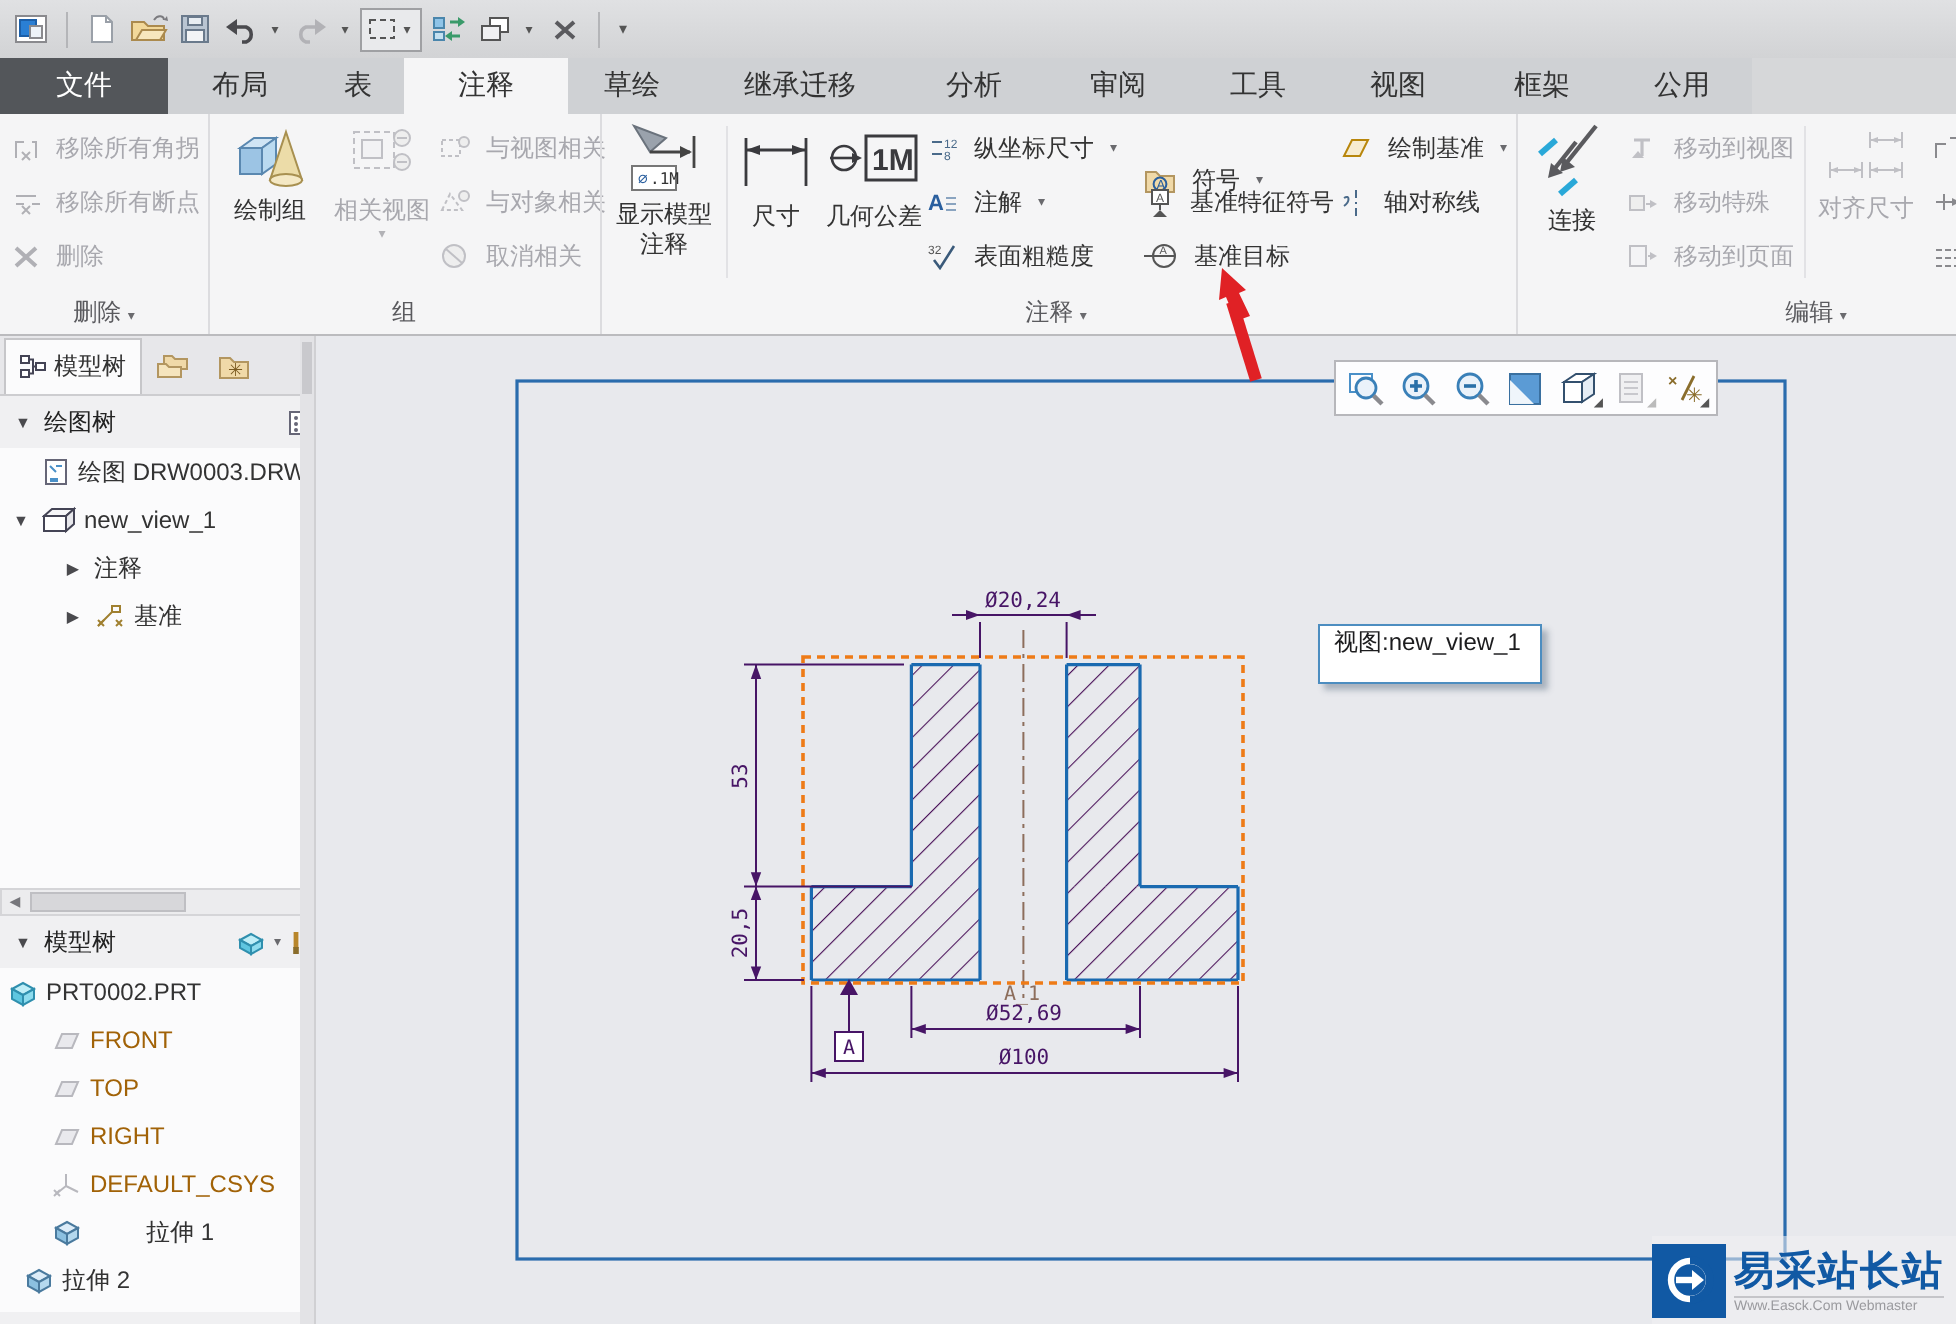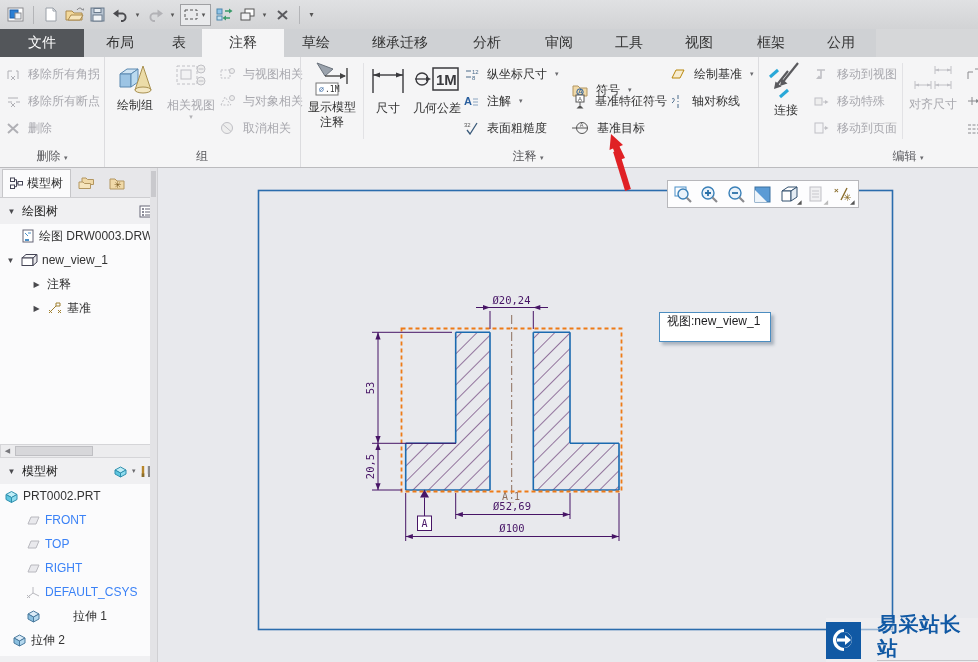--- a/index.html
+++ b/index.html
@@ -31,48 +31,48 @@
   .rb-subsep { position:absolute; width:1px; background:#e2e2e5; }
   .rb-label { position:absolute; top:91px; height:16px; font-size:12px; color:#5a5a5e; text-align:center; white-space:nowrap; }
   .rb-item { position:absolute; height:18px; display:flex; align-items:center; gap:8px; font-size:12px; color:#333; white-space:nowrap; }
   .rb-item.disabled, .rb-big.disabled { color:#a8a8ae; }
   .rb-big { position:absolute; display:flex; flex-direction:column; align-items:center; font-size:12px; color:#333; text-align:center; }
   .rb-big .bl { line-height:15px;text-align:right; }
   .caret { font-size:7px; color:#6a6a6e; }
   .disabled .caret { color:#b2b2b6; }
   
   .panel { position:absolute; left:0; top:168px; width:172px; height:494px; background:#f0f0f2;
-    border-right:6px solid #ef4444; overflow:hidden; }
+    border-right:1px solid #ef4444; overflow:hidden; }
   .panel-tabs { height:30px; background:#e7e7ea; border-bottom:1px solid #cdcdd0; display:flex; align-items:flex-end; padding-left:2px; }
   .ptab { height:28px; display:flex; align-items:center; gap:4px; padding:0 7px; font-size:12px; color:#333; }
   .ptab.active { background:#fbfbfc; border:1px solid #c6c6c9; border-bottom:none; }
   .tree-header { height:26px; display:flex; align-items:center; padding:0 5px; font-size:12px; color:#222; gap:4px; }
   .tree-header .sp { flex:1; }
   .texp { width:13px; font-size:8px; color:#4a4a4e; text-align:center; flex:0 0 13px; }
   .tree { background:#fbfbfc; }
   .trow { height:24px; display:flex; align-items:center; font-size:12px; color:#333; white-space:nowrap; overflow:hidden; gap:4px; padding-left:4px; }
-  .trow.disabled { color:#3b82f6; }
+  .trow.disabled { color:#a16207; }
   .hscroll { height:14px; background:#ececee; border:1px solid #d5d5d8; display:flex; align-items:center; }
   .hs-arrow { width:13px; font-size:7px; color:#77777c; text-align:center; }
   .hs-thumb { height:10px; width:78px; background:#d7d7da; border:1px solid #bfbfc3; margin-left:1px; }
   .hs-track { flex:1; }
   
   .sash { position:absolute; left:150px; top:168px; width:8px; height:494px; background:#e3e3e6; border-right:1px solid #d0d0d3; }
   .sash-thumb { position:absolute; left:1px; top:3px; width:5px; height:26px; background:#cincin; background:#c9c9cd; }
   .canvas { position:absolute; left:158px; top:168px; width:820px; height:494px; background:#e8e9ed; overflow:hidden; }
   
   .minibar { position:absolute; left:667px; top:180px; width:192px; height:28px; background:#fdfdfe;
     border:1px solid #b7b7bb; display:flex; align-items:center; justify-content:space-around; padding:0 2px; }
   .mb-btn { position:relative; width:24px; height:24px; display:flex; align-items:center; justify-content:center; }
   .mb-caret { position:absolute; right:0; bottom:1px; font-size:6px; color:#555; }
   .tooltip { position:absolute; left:659px; top:312px; width:112px; height:30px; background:#ffffff;
     border:1px solid #4c8dc0; box-shadow:3px 3px 3px rgba(90,110,130,.45); font-size:12px; color:#1c1c1e;
     display:flex; padding-left:7px; white-space:nowrap; }
   .red-arrow { position:absolute; left:595px; top:128px; }
-  .watermark { position:absolute; left:826px; top:618px; width:152px; height:44px; display:flex; align-items:center; gap:16px; background:rgba(240,240,242,.55); }
+  .watermark { position:absolute; left:826px; top:618px; width:152px; height:44px; display:flex; align-items:center; gap:4px; background:rgba(240,240,242,.55); }
   .wm-box { width:37px; height:37px; background:#1159a4; display:flex; align-items:center; justify-content:center; }
   .wm-col { display:flex; flex-direction:column; }
   .wm-title { font-size:20px; font-weight:bold; color:#1159a4; letter-spacing:1px; line-height:24px; }
   .wm-sub { font-size:7px; color:#9a9a9e; border-top:1px solid #c5c5c9; padding-top:1px; }
 </style>
 </head>
 <body>
 
 <div id="app">
 

